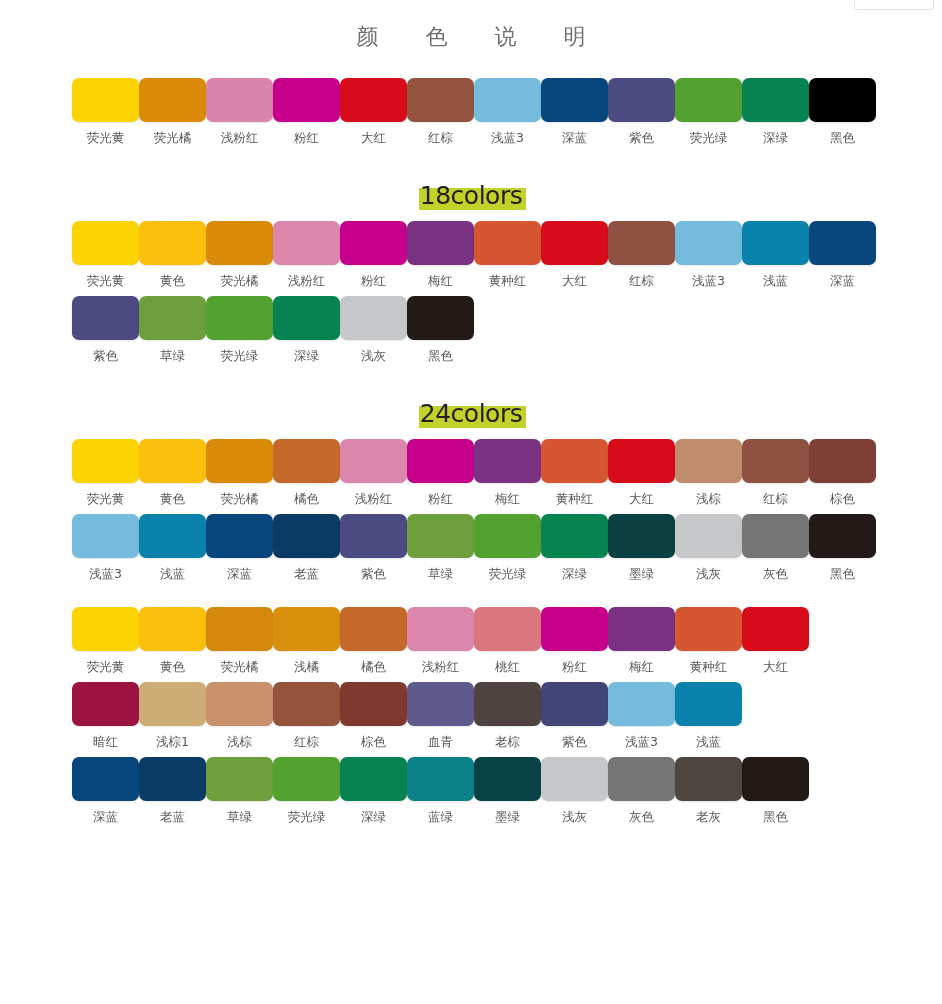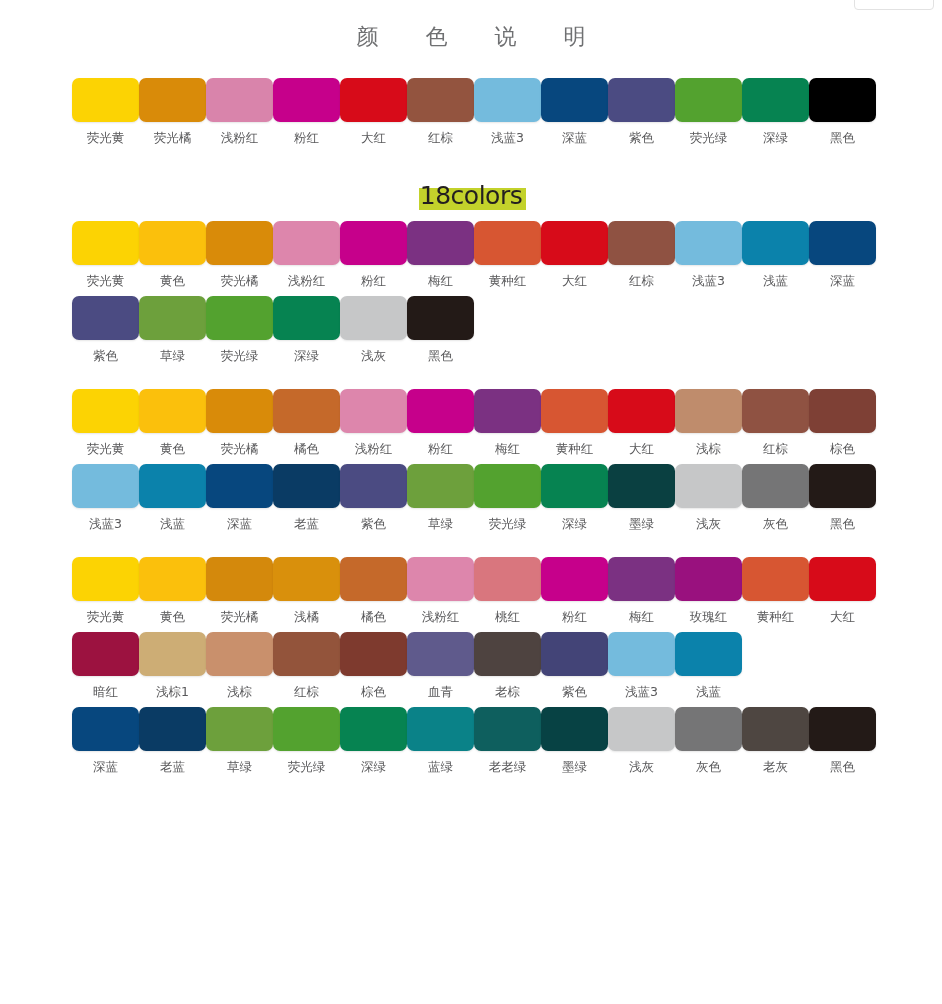--- a/index.html
+++ b/index.html
@@ -244,20 +244,23 @@
             <div class="swatch" style="background: rgb(198, 199, 200);"></div>
             <div class="label">浅灰</div>
           </div>
           <div class="cell">
             <div class="swatch" style="background: rgb(35, 26, 23);"></div>
             <div class="label">黑色</div>
           </div>
         </div>
       </div>
       <div class="section">
+        <div class="section-header">
+          <span class="hl"><span class="hl-bar" style="background: rgb(195, 210, 43);"></span><span class="hl-text">24colors</span></span>
+        </div>
         <div class="row">
           <div class="cell">
             <div class="swatch" style="background: rgb(252, 211, 3);"></div>
             <div class="label">荧光黄</div>
           </div>
           <div class="cell">
             <div class="swatch" style="background: rgb(251, 192, 12);"></div>
             <div class="label">黄色</div>
           </div>
           <div class="cell">
@@ -384,24 +387,20 @@
           </div>
           <div class="cell">
             <div class="swatch" style="background: rgb(198, 0, 139);"></div>
             <div class="label">粉红</div>
           </div>
           <div class="cell">
             <div class="swatch" style="background: rgb(123, 49, 130);"></div>
             <div class="label">梅红</div>
           </div>
           <div class="cell">
-            <div class="swatch" style="background: rgb(153, 17, 126);"></div>
-            <div class="label">玫瑰红</div>
-          </div>
-          <div class="cell">
             <div class="swatch" style="background: rgb(215, 86, 50);"></div>
             <div class="label">黄种红</div>
           </div>
           <div class="cell">
             <div class="swatch" style="background: rgb(215, 11, 25);"></div>
             <div class="label">大红</div>
           </div>
         </div>
         <div class="row">
           <div class="cell">
@@ -464,24 +463,20 @@
           </div>
           <div class="cell">
             <div class="swatch" style="background: rgb(6, 131, 81);"></div>
             <div class="label">深绿</div>
           </div>
           <div class="cell">
             <div class="swatch" style="background: rgb(10, 130, 136);"></div>
             <div class="label">蓝绿</div>
           </div>
           <div class="cell">
-            <div class="swatch" style="background: rgb(14, 95, 94);"></div>
-            <div class="label">老老绿</div>
-          </div>
-          <div class="cell">
             <div class="swatch" style="background: rgb(7, 66, 68);"></div>
             <div class="label">墨绿</div>
           </div>
           <div class="cell">
             <div class="swatch" style="background: rgb(198, 199, 200);"></div>
             <div class="label">浅灰</div>
           </div>
           <div class="cell">
             <div class="swatch" style="background: rgb(117, 117, 118);"></div>
             <div class="label">灰色</div>

